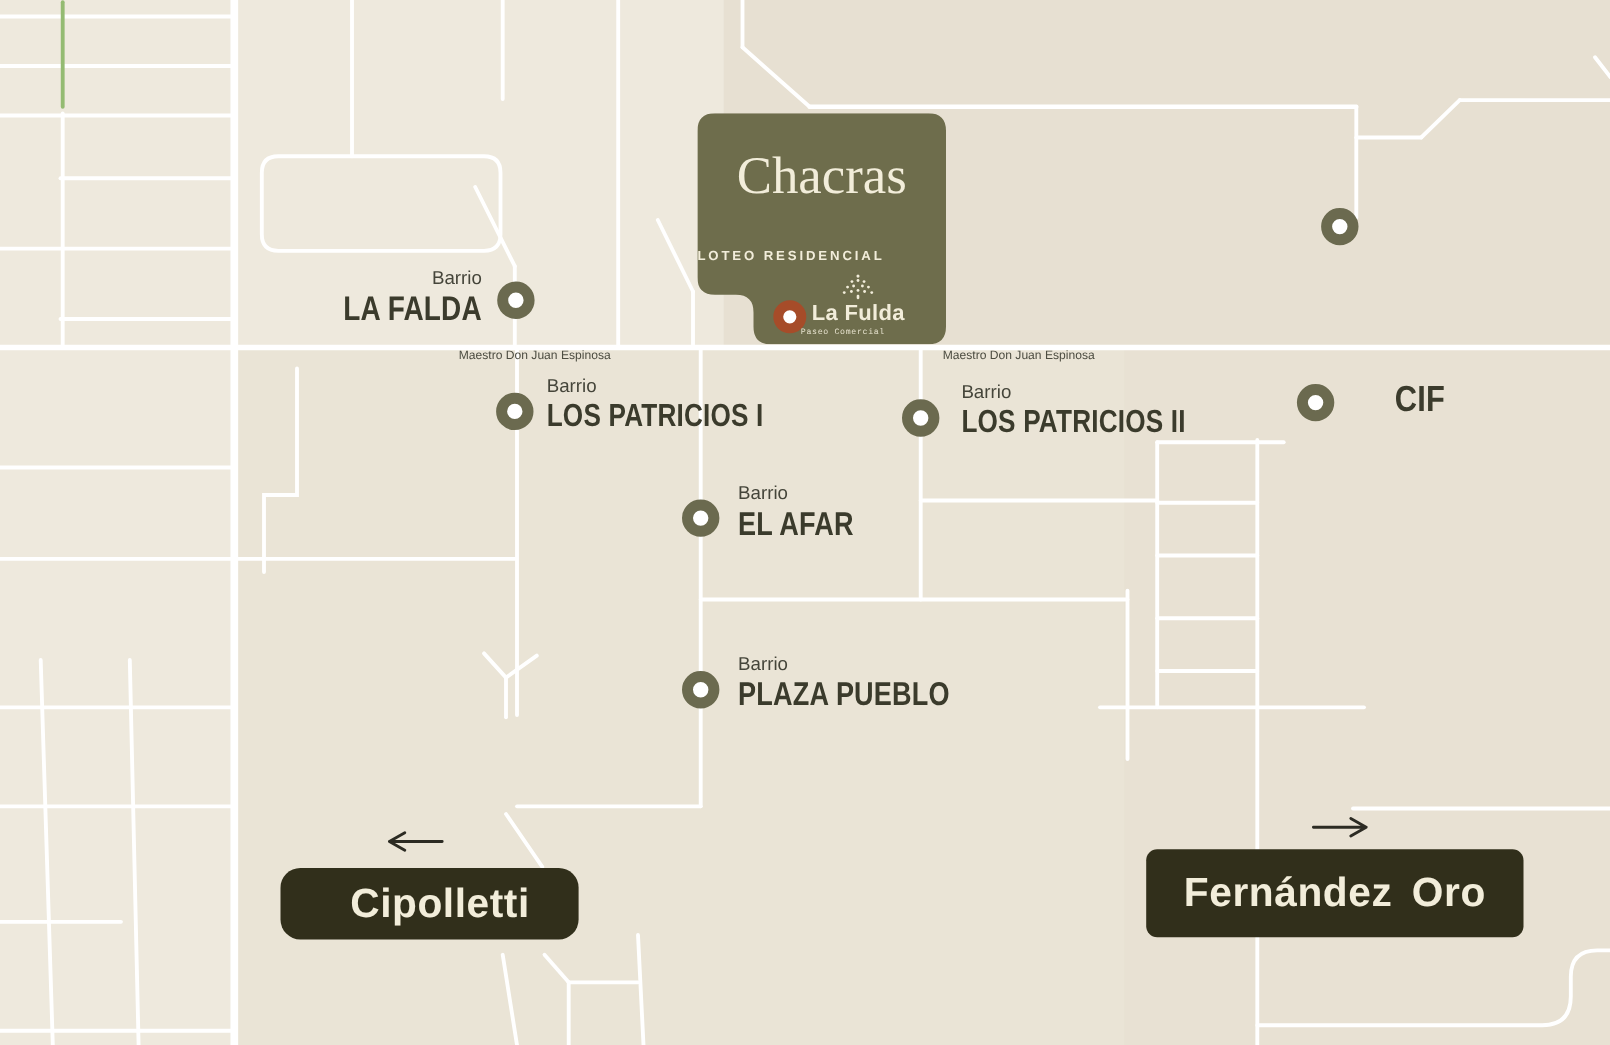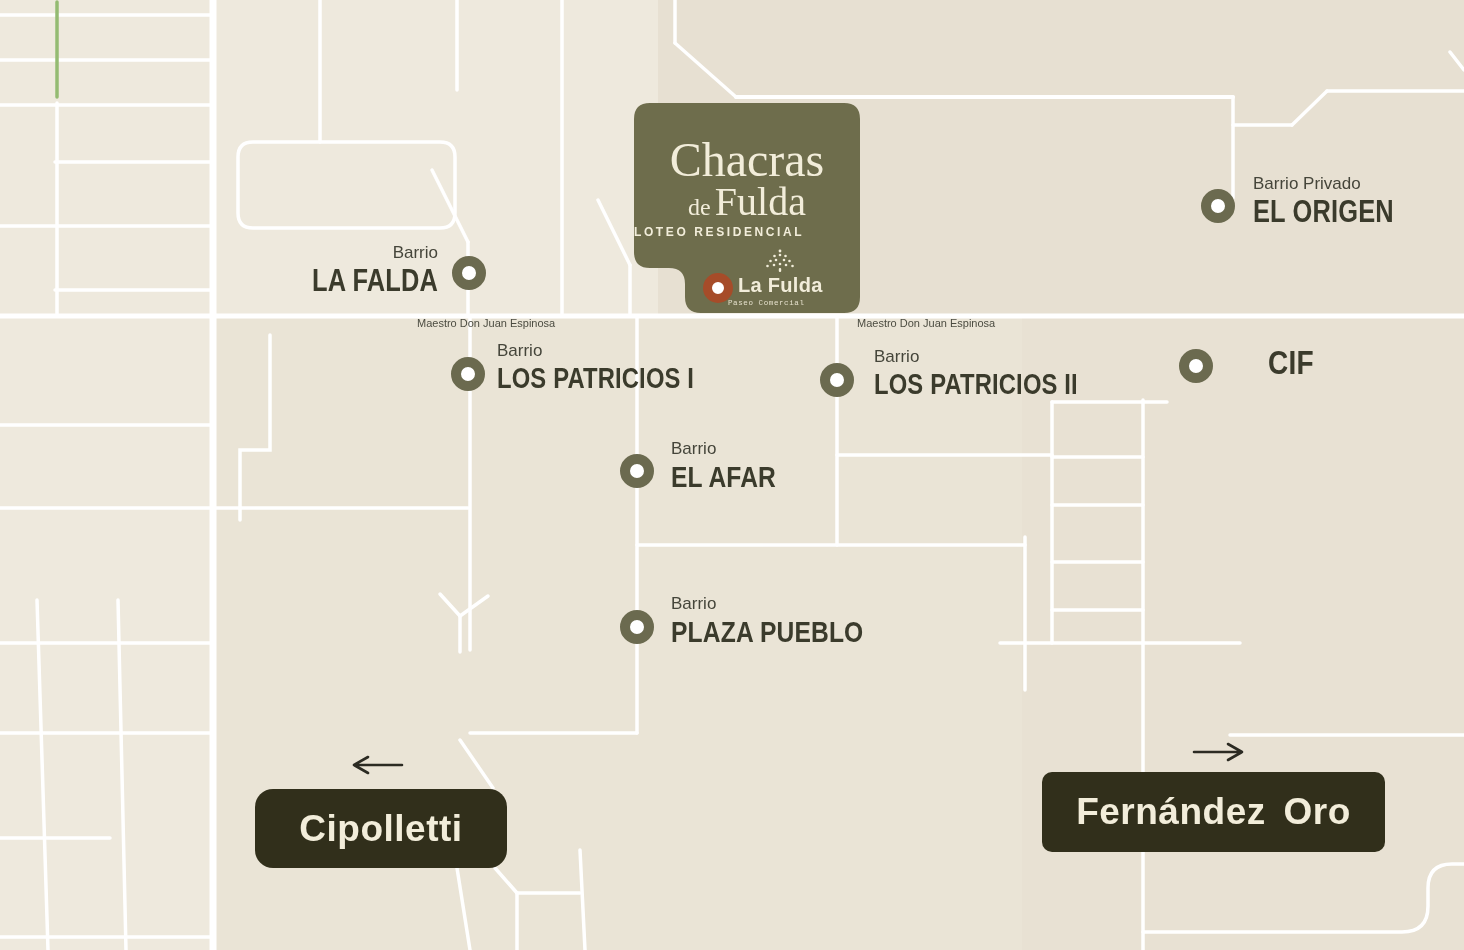--- a/index.html
+++ b/index.html
@@ -40,21 +40,21 @@
   .card .brand-dot{position:absolute;left:69px;top:170px;width:12px;height:12px;
             border:9px solid var(--rust);background:#fff;border-radius:50%;box-sizing:content-box;}
   .card .brand-name{position:absolute;left:104px;top:171px;font-size:20px;font-weight:700;
             color:var(--cream);letter-spacing:.3px;text-align:right;}
   .card .brand-tagline{position:absolute;left:94px;top:196px;font-size:7.5px;color:var(--cream);
             opacity:.9;letter-spacing:.6px;font-family:Liberation Mono, monospace;}
   
   .dest{position:absolute;background:var(--dark-box);color:var(--cream);
         display:flex;align-items:center;justify-content:center;
         font-weight:700;font-size:37px;letter-spacing:.5px;}
-  .dest.cipolletti{left:255px;top:789px;width:252px;height:79px;border-radius:18px;}
+  .dest.cipolletti{left:255px;top:789px;width:252px;height:65px;border-radius:18px;padding-left:19px;}
   .dest.fernandez{left:1042px;top:772px;width:343px;height:80px;border-radius:10px;word-spacing:7px;}
   .dir-arrow{position:absolute;}
 </style>
 </head>
 <body>
 
 <div class="stage">
 
   <svg class="roads" width="1464" height="950" viewBox="0 0 1464 950">
     <g>
@@ -140,24 +140,20 @@
   <div class="street-label" style="left:417px;top:317px;">Maestro Don Juan Espinosa</div>
   <div class="street-label" style="left:857px;top:317px;">Maestro Don Juan Espinosa</div>
 
   <div class="marker" style="left:452px;top:256px;"></div>
   <div class="loc-text align-right" style="left:240px;top:243px;width:198px;">
     <div class="loc-prefix">Barrio</div>
     <div class="loc-name" style="font-size:31px;">LA FALDA</div>
   </div>
 
   <div class="marker" style="left:1201px;top:189px;"></div>
-  <div class="loc-text" style="left:1253px;top:174px;">
-    <div class="loc-prefix">Barrio Privado</div>
-    <div class="loc-name" style="font-size:31px;">EL ORIGEN</div>
-  </div>
 
   <div class="marker" style="left:451px;top:357px;"></div>
   <div class="loc-text" style="left:497px;top:341px;">
     <div class="loc-prefix">Barrio</div>
     <div class="loc-name" style="font-size:29px;">LOS PATRICIOS I</div>
   </div>
 
   <div class="marker" style="left:820px;top:363px;"></div>
   <div class="loc-text" style="left:874px;top:347px;">
     <div class="loc-prefix">Barrio</div>
@@ -179,21 +175,20 @@
   <div class="loc-text" style="left:671px;top:594px;">
     <div class="loc-prefix">Barrio</div>
     <div class="loc-name" style="font-size:30px;">PLAZA PUEBLO</div>
   </div>
 
   <div class="card">
     <svg class="card-shape" width="226" height="210" viewBox="0 0 226 210">
       <path fill="var(--card-bg)" d="M16 0 H210 Q226 0 226 16 V194 Q226 210 210 210 H67 Q51 210 51 194 V181 Q51 165 35 165 H16 Q0 165 0 149 V16 Q0 0 16 0 Z"></path>
     </svg>
     <div class="t1">Chacras</div>
-    <div class="t2"><span class="small">de</span> <span class="big">Fulda</span></div>
     <div class="subtitle">LOTEO RESIDENCIAL</div>
     <svg class="tree" width="36" height="24" viewBox="0 0 36 24">
       <g fill="var(--cream)">
         <circle cx="18" cy="2" r="1.4"></circle>
         <circle cx="12.5" cy="7" r="1.3"></circle>
           <circle cx="18" cy="6" r="1.3"></circle>
           <circle cx="23.5" cy="7" r="1.3"></circle>
         <circle cx="8.5" cy="12" r="1.3"></circle>
           <circle cx="14" cy="11" r="1.3"></circle>
           <circle cx="22" cy="11" r="1.3"></circle>

